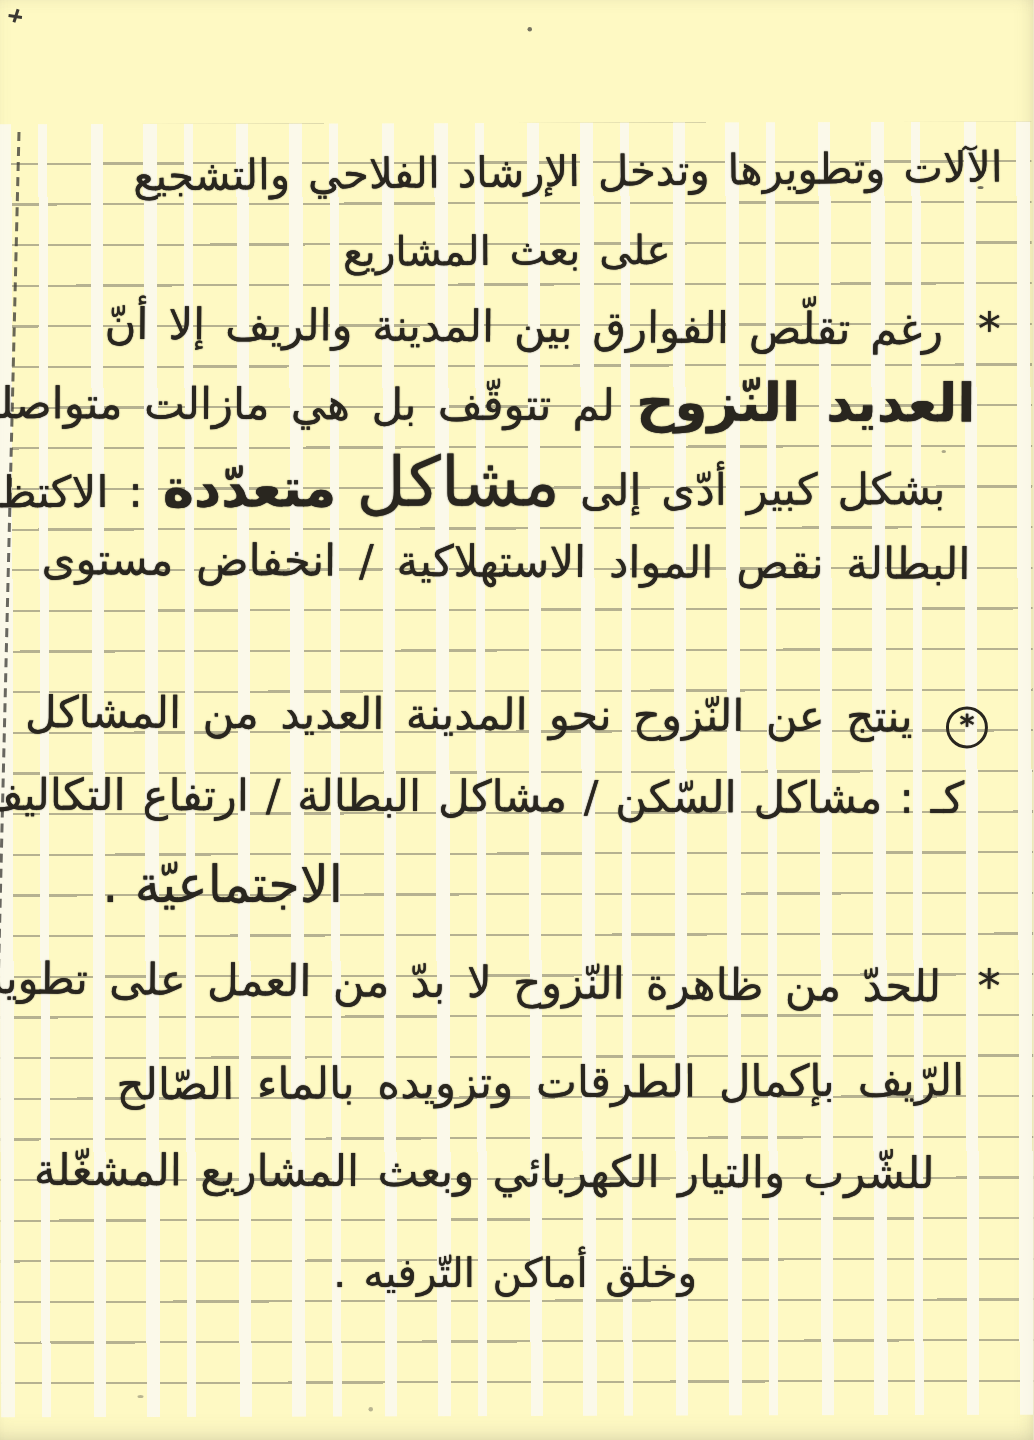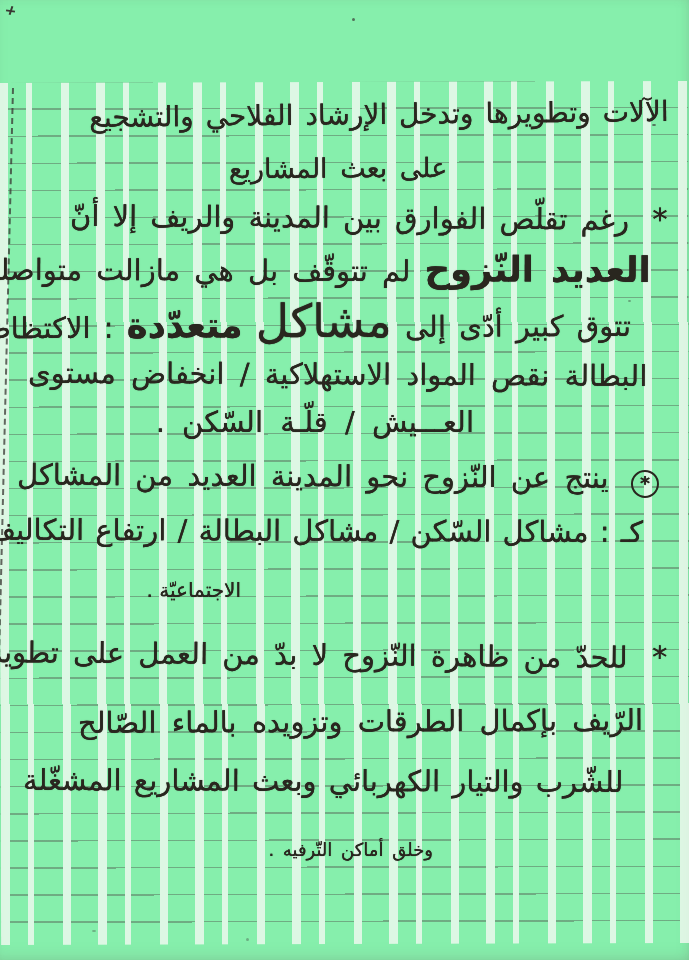--- a/index.html
+++ b/index.html
@@ -3,21 +3,21 @@
 <meta charset="utf-8">
 <style>
   html,body{margin:0;padding:0;}
   body{
     width:689px;height:960px;overflow:hidden;
     background:#e9e8e4;
     font-family:"DejaVu Sans",sans-serif;
   }
   .page{
     position:relative;width:689px;height:960px;overflow:hidden;
-    background:#86efac;
+    background:#fef9c3;
     box-shadow:inset 0 -10px 18px -12px rgba(110,105,98,.35),
                inset -8px 0 16px -12px rgba(110,105,98,.28),
                inset 0 6px 14px -12px rgba(110,105,98,.22);
   }
   
   .rules{
     position:absolute;left:0;right:0;top:82px;height:862px;
     background:
       repeating-linear-gradient(90deg,
         #fbfaf7 0 9px, rgba(251,250,247,0) 9px 27px,
@@ -87,56 +87,53 @@
     <span class="ast">*</span>
     <span>رغم تقلّص الفوارق بين المدينة والريف إلا أنّ</span>
   </div>
 
   <div class="hl" style="top:250px;right:38px;word-spacing:5px;transform:rotate(0.2deg);">
     <span class="em">العديد النّزوح</span>
     <span>لم تتوقّف بل هي مازالت متواصلة</span>
   </div>
 
   <div class="hl" style="top:300px;right:58px;word-spacing:4px;transform:rotate(-0.2deg);">
-    <span>تتوق كبير أدّى إلى</span>
+    <span>بشكل كبير أدّى إلى</span>
     <span class="big">مشاكل</span>
     <span class="em">متعدّدة</span>
     <span>: الاكتظاظ</span>
   </div>
 
   <div class="hl" style="top:356px;right:42px;word-spacing:6px;transform:rotate(0.3deg);">
     <span>البطالة نقص المواد الاستهلاكية / انخفاض مستوى</span>
   </div>
 
-  <div class="hl" style="top:402px;right:215px;word-spacing:8px;transform:rotate(0deg);">
-    <span>العـــيش / قلّـة السّكن .</span>
-  </div>
 
   <div class="hl" style="top:458px;right:30px;word-spacing:5px;transform:rotate(0.3deg);">
     <span class="circle-bullet">*</span>
     <span>ينتج عن النّزوح نحو المدينة العديد من المشاكل</span>
   </div>
 
   <div class="hl" style="top:512px;right:46px;word-spacing:2px;transform:rotate(0.2deg);">
     <span>كـ : مشاكل السّكن / مشاكل البطالة / ارتفاع التكاليف</span>
   </div>
 
-  <div class="hl" style="top:570px;right:448px;font-size:20px;transform:rotate(0deg);">
+  <div class="hl" style="top:570px;right:460px;font-size:34px;transform:rotate(0deg);">
     <span>الاجتماعيّة .</span>
   </div>
 
   <div class="hl" style="top:638px;right:22px;word-spacing:5px;transform:rotate(0.5deg);">
     <span class="ast">*</span>
     <span>للحدّ من ظاهرة النّزوح لا بدّ من العمل على تطوير</span>
   </div>
 
   <div class="hl" style="top:700px;right:46px;word-spacing:6px;transform:rotate(-0.3deg);">
     <span>الرّيف بإكمال الطرقات وتزويده بالماء الصّالح</span>
   </div>
 
   <div class="hl" style="top:762px;right:66px;word-spacing:3px;transform:rotate(0.2deg);">
     <span>للشّرب والتيار الكهربائي وبعث المشاريع المشغّلة</span>
   </div>
 
-  <div class="hl" style="top:830px;right:256px;font-size:18px;word-spacing:3px;transform:rotate(0deg);">
+  <div class="hl" style="top:830px;right:224px;font-size:27px;word-spacing:3px;transform:rotate(0deg);">
     <span>وخلق أماكن التّرفيه .</span>
   </div>
 </div>
 
 </body></html>

